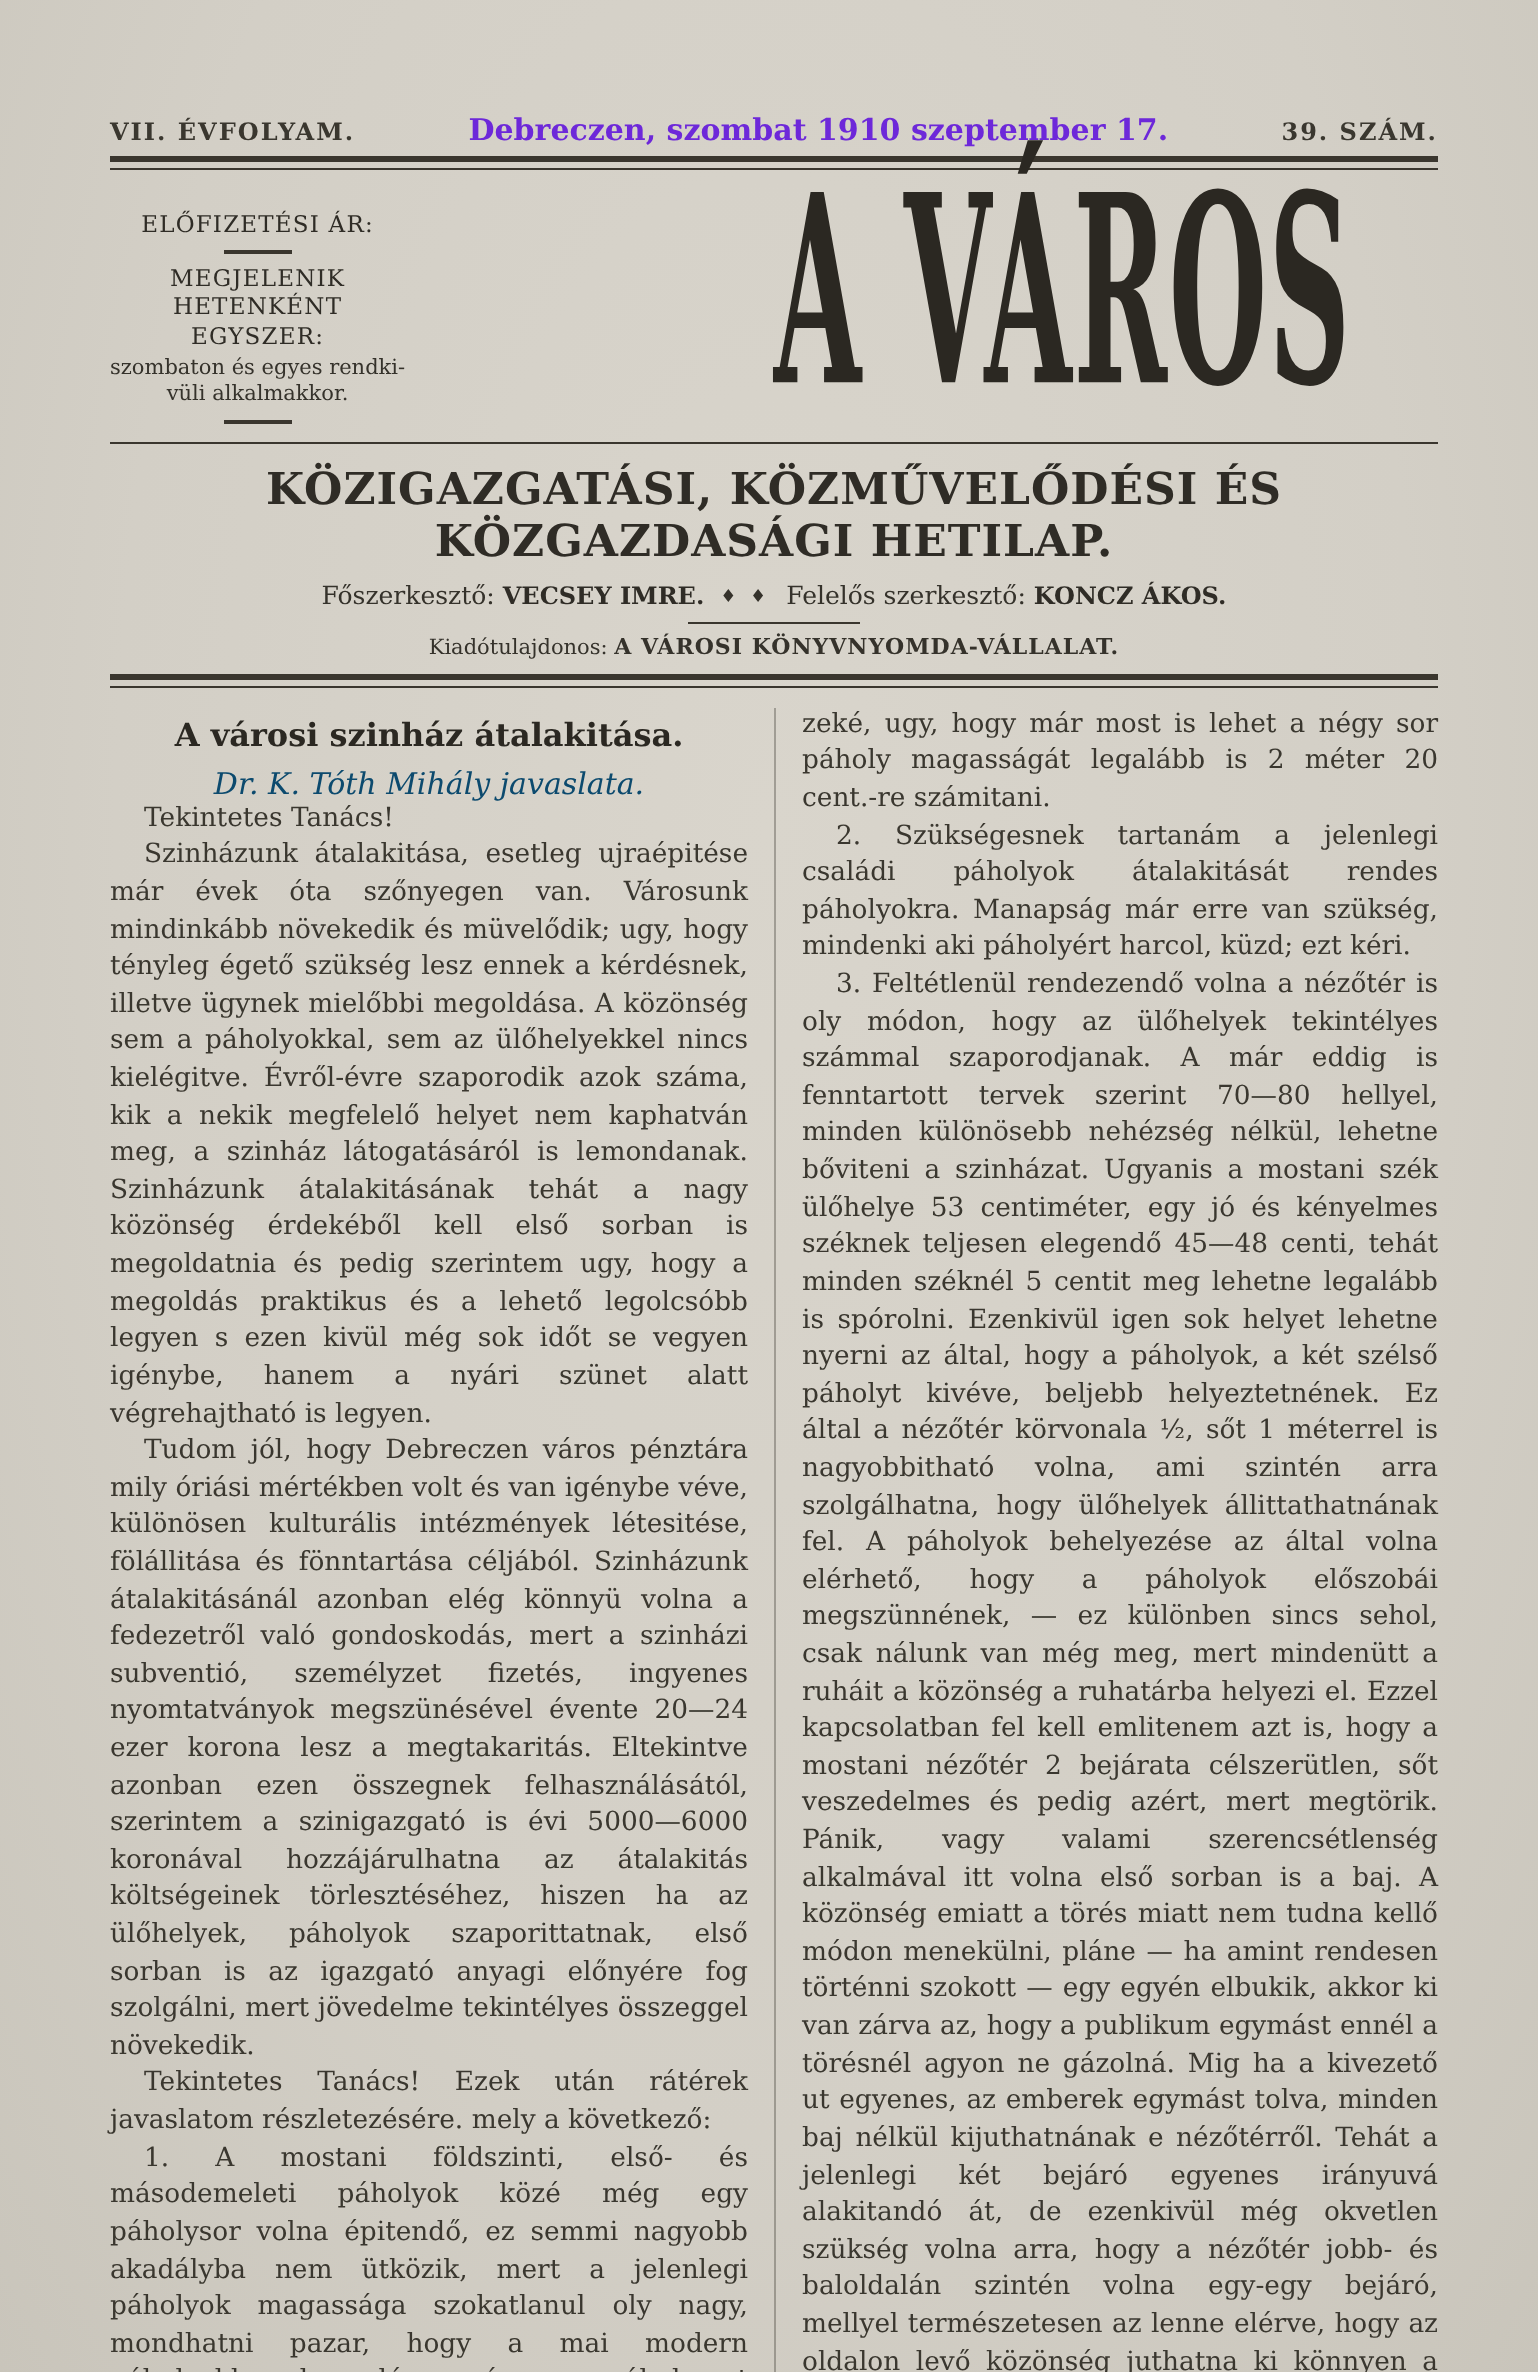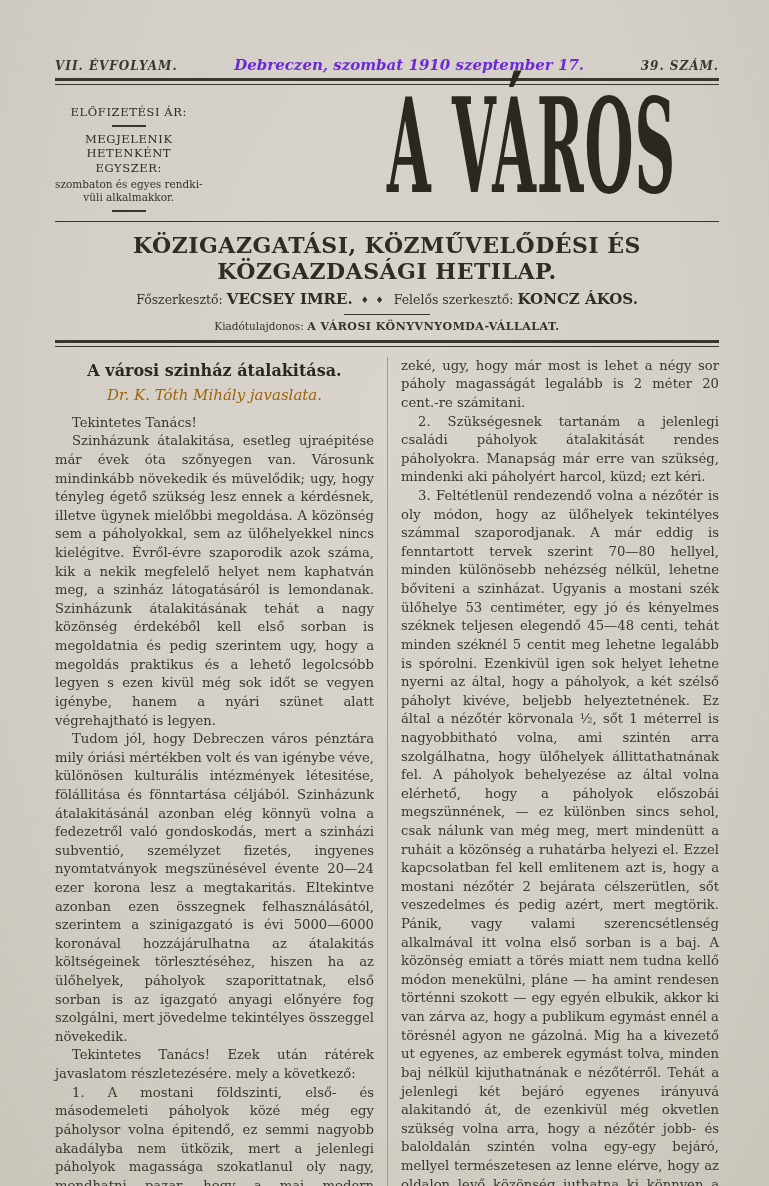--- a/index.html
+++ b/index.html
@@ -6,54 +6,54 @@
   body{
     width:769px;height:1186px;overflow:hidden;
     background:radial-gradient(ellipse at 50% 35%, #d9d5cc 0%, #d3cfc6 60%, #c9c5bb 100%);
     font-family:"DejaVu Serif", "Liberation Serif", serif;
     color:#35322b;
     -webkit-font-smoothing:antialiased;
   }
   .page{box-sizing:border-box;width:769px;height:1186px;padding:56px 50px 0 55px;}
 
   
-  .dateline{display:flex;justify-content:space-between;align-items:baseline;font-style:italic;}
+  .dateline{display:flex;justify-content:space-between;align-items:baseline;}
   .dateline .vol,.dateline .issue{font-size:12px;font-weight:bold;letter-spacing:1px;color:#3a372f;}
   .dateline .date{font-size:15px;font-weight:bold;color:#6d28d9;}
   .rule-double{border-top:3px solid #3a362e;border-bottom:1px solid #3a362e;height:3px;margin-top:4px;}
 
   
   .masthead{display:flex;justify-content:space-between;margin-top:8px;min-height:118px;}
   .mast-box{width:214px;text-align:center;font-size:10.5px;line-height:1.28;color:#35322b;padding-top:12px;}
   .mast-box .box-heading{font-weight:normal;font-size:11.5px;letter-spacing:0.6px;margin-bottom:2px;color:#2f2c26;}
   .box-divider{width:34px;border-top:2px solid #3a362e;margin:5px auto;}
   .box-line{white-space:nowrap;}
   .bigtitle-wrap{flex:1;display:flex;justify-content:center;align-items:flex-start;overflow:visible;}
   .bigtitle{
     font-size:128px;line-height:1;font-weight:bold;color:#2b2822;white-space:nowrap;
     transform:scale(0.44,1.02);transform-origin:center top;margin-top:-12px;letter-spacing:2px;
   }
 
   .rule-thin{border-top:1.5px solid #3a362e;margin-top:4px;}
   .subtitle{text-align:center;font-size:22px;font-weight:bold;letter-spacing:0.5px;color:#2f2c26;margin:10px 0 6px;}
   .editors{text-align:center;font-size:12.5px;color:#35322b;}
-  .editors b{font-size:15px;color:#2f2c26;}
+  .editors b{font-size:12px;color:#2f2c26;}
   .editors .sep{font-size:9px;letter-spacing:2px;vertical-align:1px;padding:0 4px;}
   .rule-short{width:86px;border-top:1.5px solid #3a362e;margin:6px auto 5px;}
   .publisher{text-align:center;font-size:10.5px;}
   .publisher b{font-size:11px;letter-spacing:0.5px;margin-top:40px;}
   .rule-double2{border-top:3px solid #3a362e;border-bottom:1px solid #3a362e;height:3px;margin-top:7px;}
 
   
   .columns{display:flex;margin-top:10px;}
   .col{box-sizing:border-box;width:50%;}
   .col-left{padding-right:13px;}
   .col-right{padding-left:13px;border-left:1px solid rgba(58,54,46,0.35);}
   .article-title{text-align:center;font-size:16px;font-weight:bold;color:#2b2822;margin:4px 0 6px;}
-  .article-byline{text-align:center;font-size:15px;font-style:italic;margin-bottom:10px;color:#a16207;}
+  .article-byline{text-align:center;font-size:15px;font-style:italic;color:#0c4a6e;}
   .para{font-size:13.2px;line-height:1.41;text-align:justify;margin:0;text-indent:17px;color:#3a372f;}
   .para.plain{text-indent:0;}
 </style>
 </head>
 <body>
 
 <div class="page">
 
   <div class="dateline">
     <span class="vol">VII. ÉVFOLYAM.</span>

